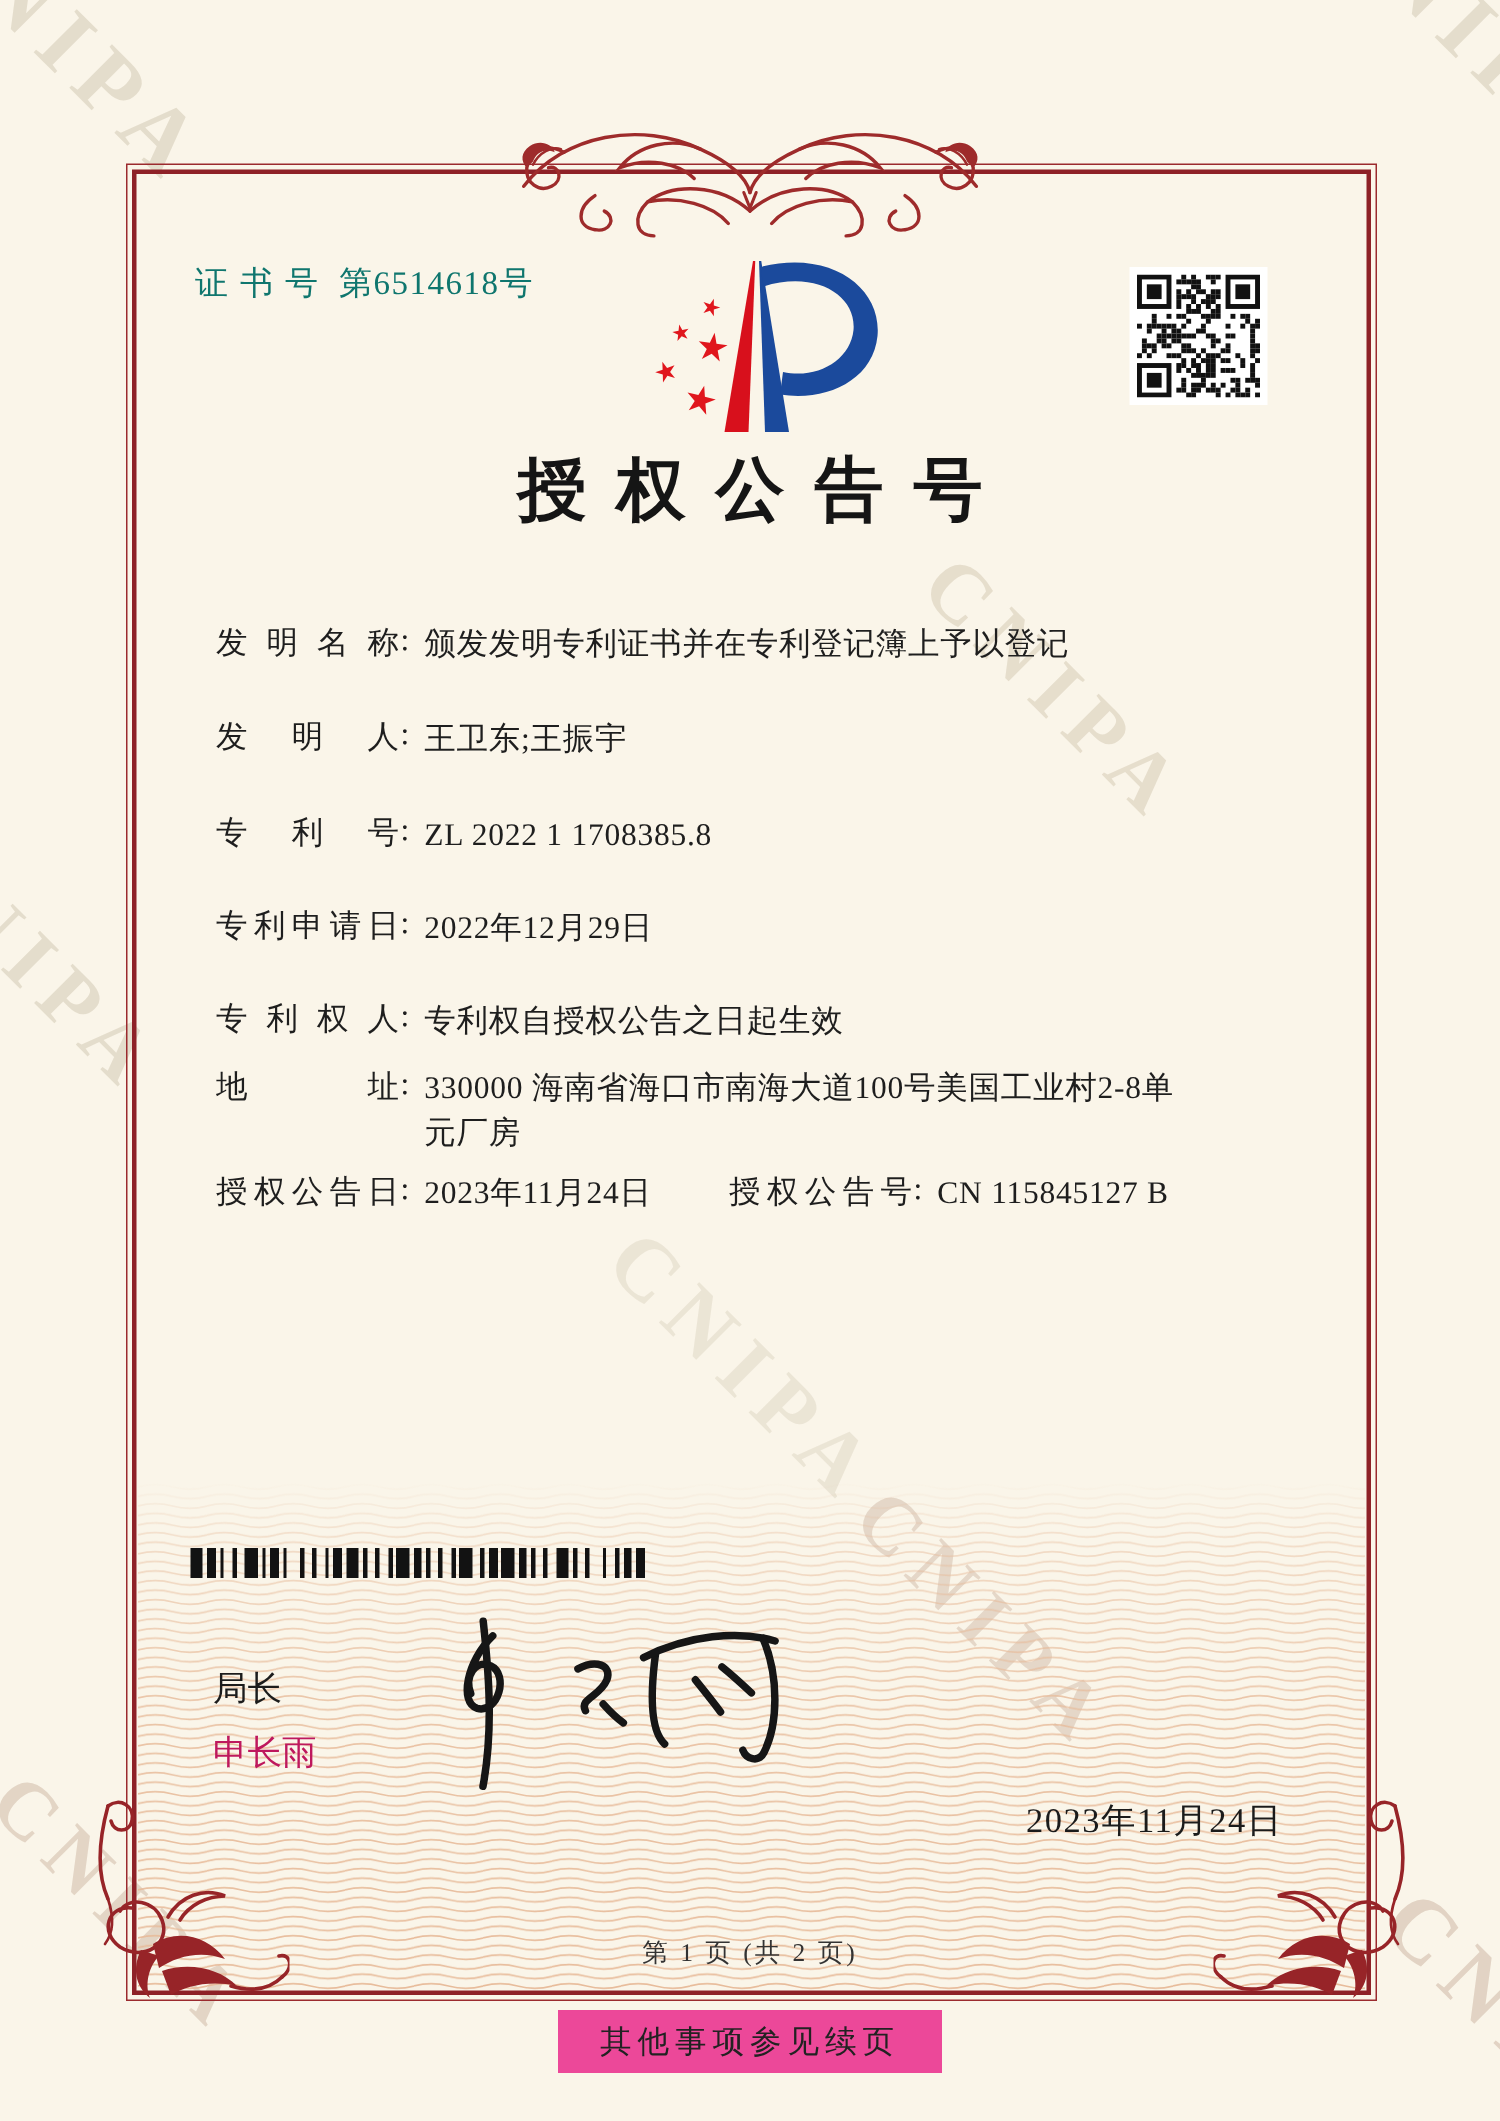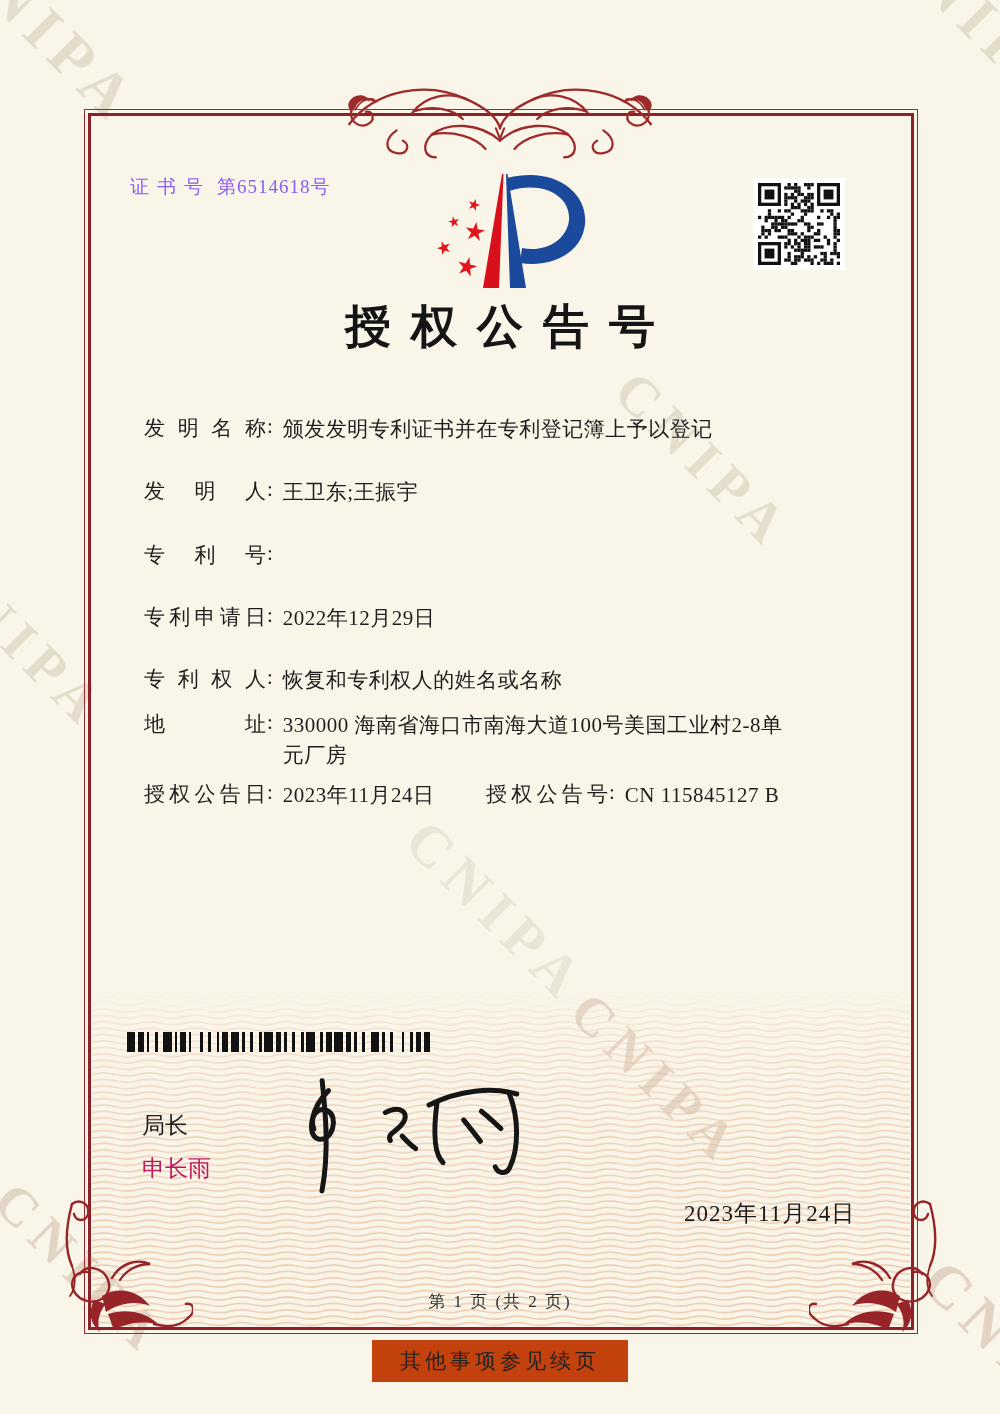--- a/index.html
+++ b/index.html
@@ -38,21 +38,21 @@
     -webkit-mask-image:linear-gradient(to bottom,rgba(0,0,0,0) 0,rgba(0,0,0,.45) 12%,rgba(0,0,0,.85) 45%,rgba(0,0,0,1) 100%);
     mask-image:linear-gradient(to bottom,rgba(0,0,0,0) 0,rgba(0,0,0,.45) 12%,rgba(0,0,0,.85) 45%,rgba(0,0,0,1) 100%);
   }
   .wave-zone svg{display:block;width:100%;height:100%;}
   
   .orn{position:absolute;z-index:3;pointer-events:none;}
   .orn-top{left:50%;top:70px;transform:translateX(-50%);}
   .orn-bl{left:58px;top:1200px;}
   .orn-br{right:56px;top:1200px;transform:scaleX(-1);}
   
-  .cert-no{position:absolute;left:130px;top:174px;z-index:4;font-size:19px;color:#8b5cf6;}
+  .cert-no{position:absolute;left:130px;top:174px;z-index:4;font-size:22px;color:#0f766e;}
   .cert-no .lbl{letter-spacing:8px;}
   .cert-no .num{margin-left:6px;letter-spacing:1px;}
   .logo{position:absolute;left:402px;top:160px;z-index:4;}
   .qr{position:absolute;left:753px;top:178px;z-index:4;background:#fff;padding:5px;}
   
   .title{
     position:absolute;left:0;right:0;top:296px;z-index:4;
     text-align:center;font-size:46px;font-weight:bold;color:#151515;
     letter-spacing:20px;text-indent:20px;
   }
@@ -78,21 +78,21 @@
   .barcode span{height:100%;}
   .sig-title{position:absolute;left:142px;top:1110px;z-index:4;
     font-family:"Liberation Sans","DejaVu Sans",sans-serif;font-size:23px;color:#1c1c1c;}
   .sig-name{position:absolute;left:142px;top:1153px;z-index:4;
     font-family:"Liberation Sans","DejaVu Sans",sans-serif;font-size:23px;color:#be185d;}
   .signature{position:absolute;left:268px;top:1070px;z-index:4;transform:rotate(-2deg);}
   .date{position:absolute;left:684px;top:1198px;z-index:4;font-size:23px;color:#1b1b1b;letter-spacing:1px;}
   .page-num{position:absolute;left:0;right:0;top:1290px;z-index:4;text-align:center;
     font-size:17px;color:#333;letter-spacing:2px;}
   .note{position:absolute;left:50%;top:1340px;transform:translateX(-50%);z-index:4;
-    background:#c2410c;padding:7px 28px;font-size:21px;color:#222;letter-spacing:4px;white-space:nowrap;}
+    background:#ec4899;padding:7px 28px;font-size:21px;color:#222;letter-spacing:4px;white-space:nowrap;}
 </style>
 </head>
 <body>
 
 <div class="page">
 
   <div class="wm wm1">CNIPA</div>
   <div class="wm wm2">CNIPA</div>
   <div class="wm wm3">CNIPA</div>
   <div class="wm wm4">CNIPA</div>
@@ -402,30 +402,31 @@
         <span class="f-value">颁发发明专利证书并在专利登记簿上予以登记</span>
     </div>
     <div class="frow f1">
       <span class="f-label">发明人</span>
         <span class="f-colon">:</span>
         <span class="f-value">王卫东;王振宇</span>
     </div>
     <div class="frow f2">
       <span class="f-label">专利号</span>
         <span class="f-colon">:</span>
+        <span class="f-value">ZL 2022 1 1708385.8</span>
     </div>
     <div class="frow f3">
       <span class="f-label">专利申请日</span>
         <span class="f-colon">:</span>
         <span class="f-value">2022年12月29日</span>
     </div>
     <div class="frow f4">
       <span class="f-label">专利权人</span>
         <span class="f-colon">:</span>
-        <span class="f-value">恢复和专利权人的姓名或名称</span>
+        <span class="f-value">专利权自授权公告之日起生效</span>
     </div>
     <div class="frow f5">
       <span class="f-label">地址</span>
         <span class="f-colon">:</span>
         <span class="f-value">330000 海南省海口市南海大道100号美国工业村2-8单
 元厂房</span>
     </div>
     <div class="frow f6">
       <span class="f-label">授权公告日</span>
         <span class="f-colon">:</span>

